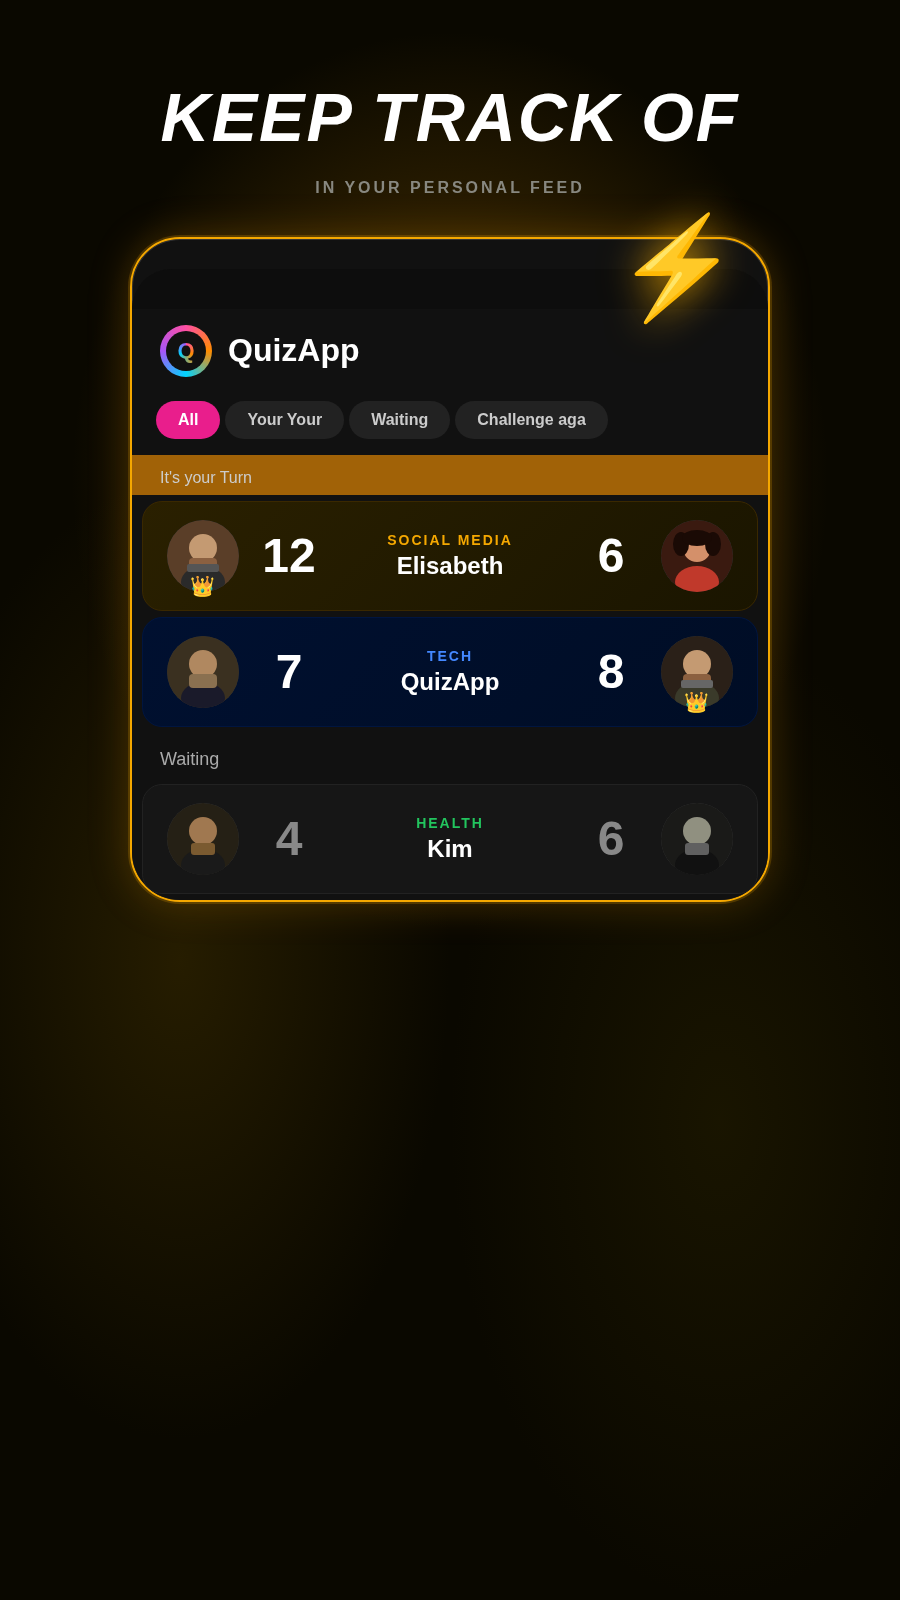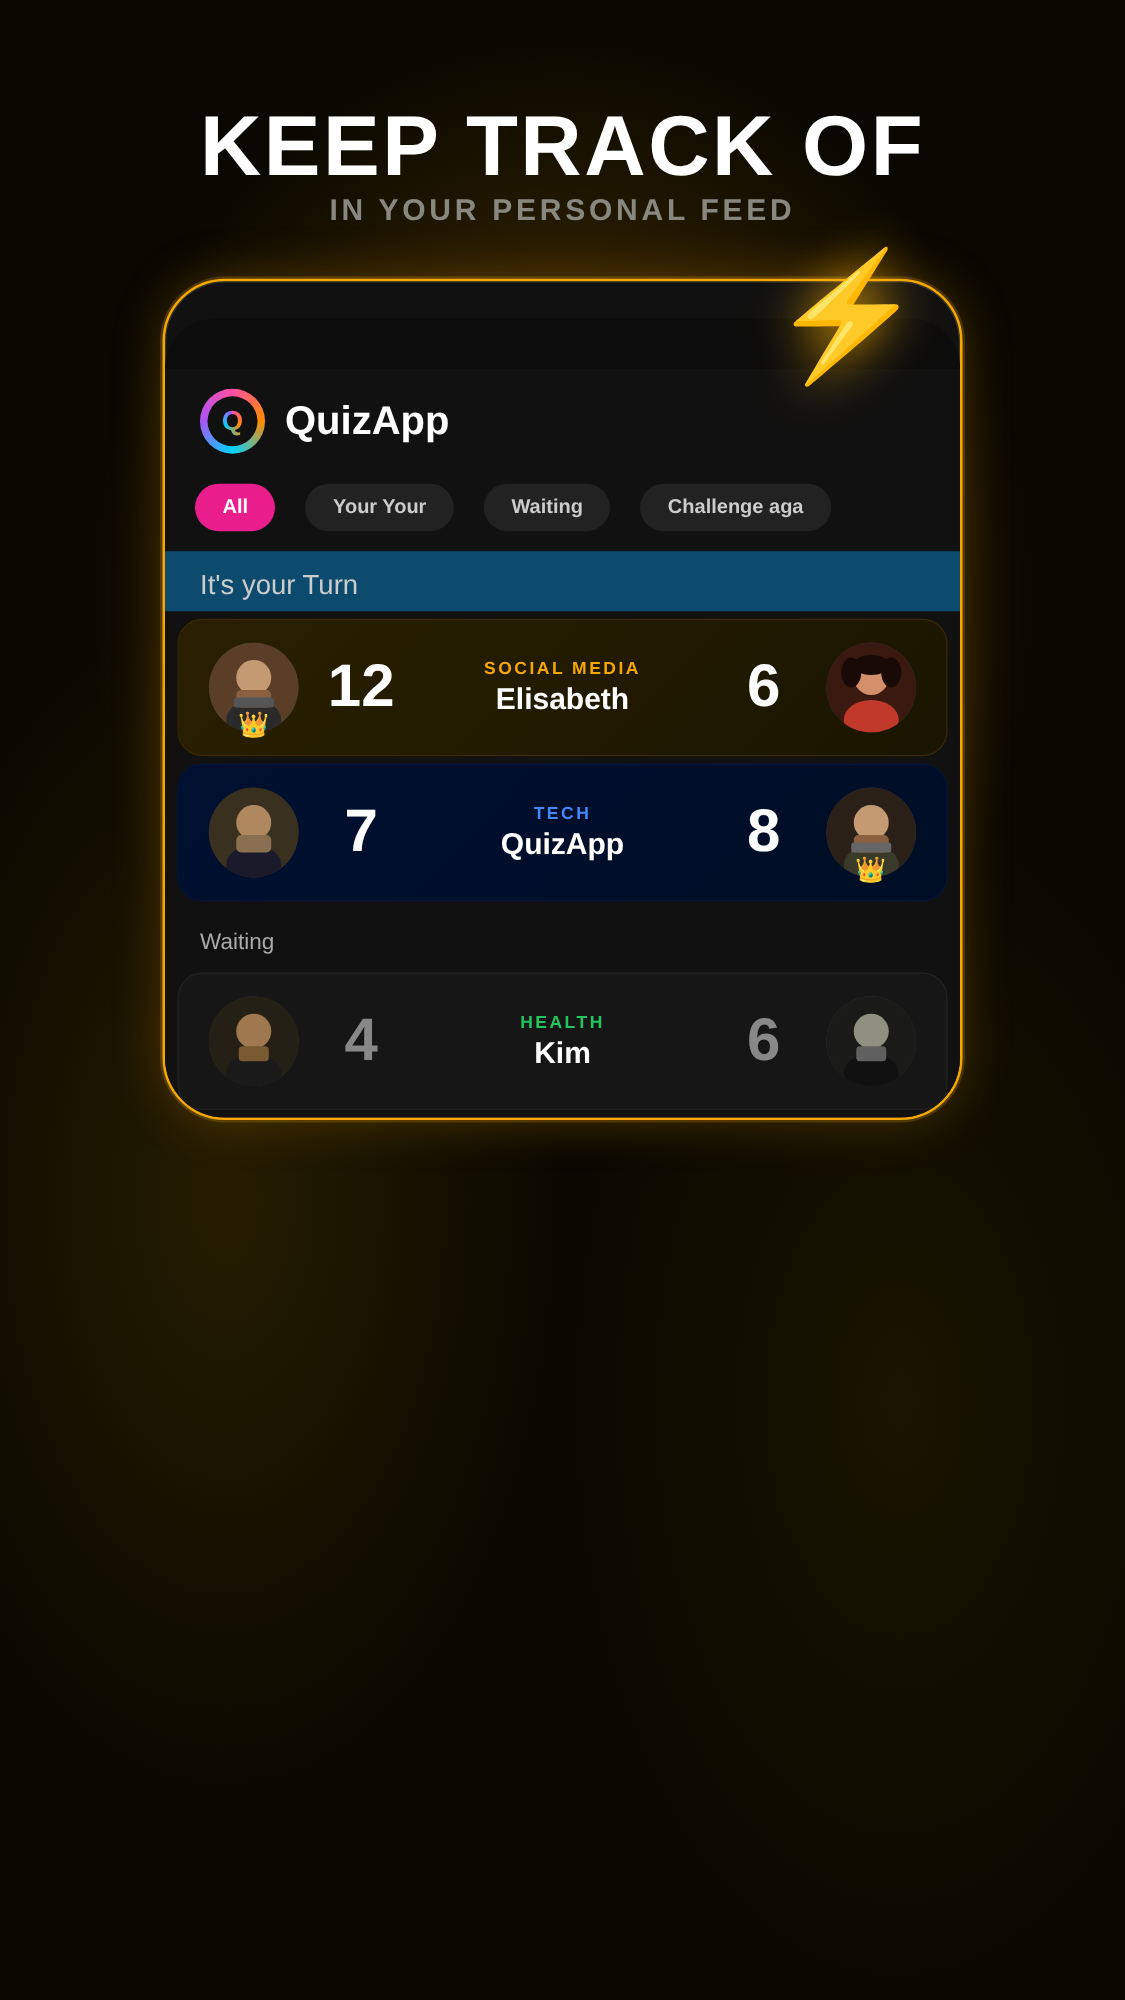--- a/index.html
+++ b/index.html
@@ -39,32 +39,34 @@
       margin-top: 80px;
       line-height: 1.1;
     }
 
     .headline-line1 {
       font-size: 68px;
       font-weight: 900;
       color: #ffffff;
       letter-spacing: 2px;
       text-transform: uppercase;
+      font-style: italic;
     }
 
     .headline-line2 {
       font-size: 68px;
       font-weight: 900;
       color: #f5a800;
       letter-spacing: 2px;
       text-transform: uppercase;
     }
 
     .subtitle {
-      font-size: 24px;
+      margin-top: 24px;
+      font-size: 16px;
       font-weight: 600;
       color: #888880;
       letter-spacing: 3px;
       text-transform: uppercase;
     }
 
     .phone-container {
       position: relative;
       margin-top: 40px;
       width: 640px;
@@ -146,21 +148,21 @@
 
     .app-name {
       font-size: 32px;
       font-weight: 700;
       color: #ffffff;
     }
 
     .filter-tabs {
       display: flex;
       padding: 8px 24px 16px;
-      gap: 24px;
+      gap: 5px;
       background: #111111;
       align-items: center;
     }
 
     .filter-tab {
       padding: 10px 22px;
       border-radius: 30px;
       font-size: 16px;
       font-weight: 600;
       cursor: pointer;
@@ -171,23 +173,23 @@
       color: white;
     }
 
     .filter-tab-default {
       background: #222222;
       color: #cccccc;
     }
 
     .section-label {
       padding: 14px 28px 8px;
-      font-size: 22px;
+      font-size: 16px;
       color: #cccccc;
-      background: #0c4a6e;
+      background: #a16207;
     }
 
     
     .match-card {
       display: flex;
       align-items: center;
       padding: 18px 24px;
       margin: 6px 10px;
       border-radius: 20px;
       background: #1a1a1a;

